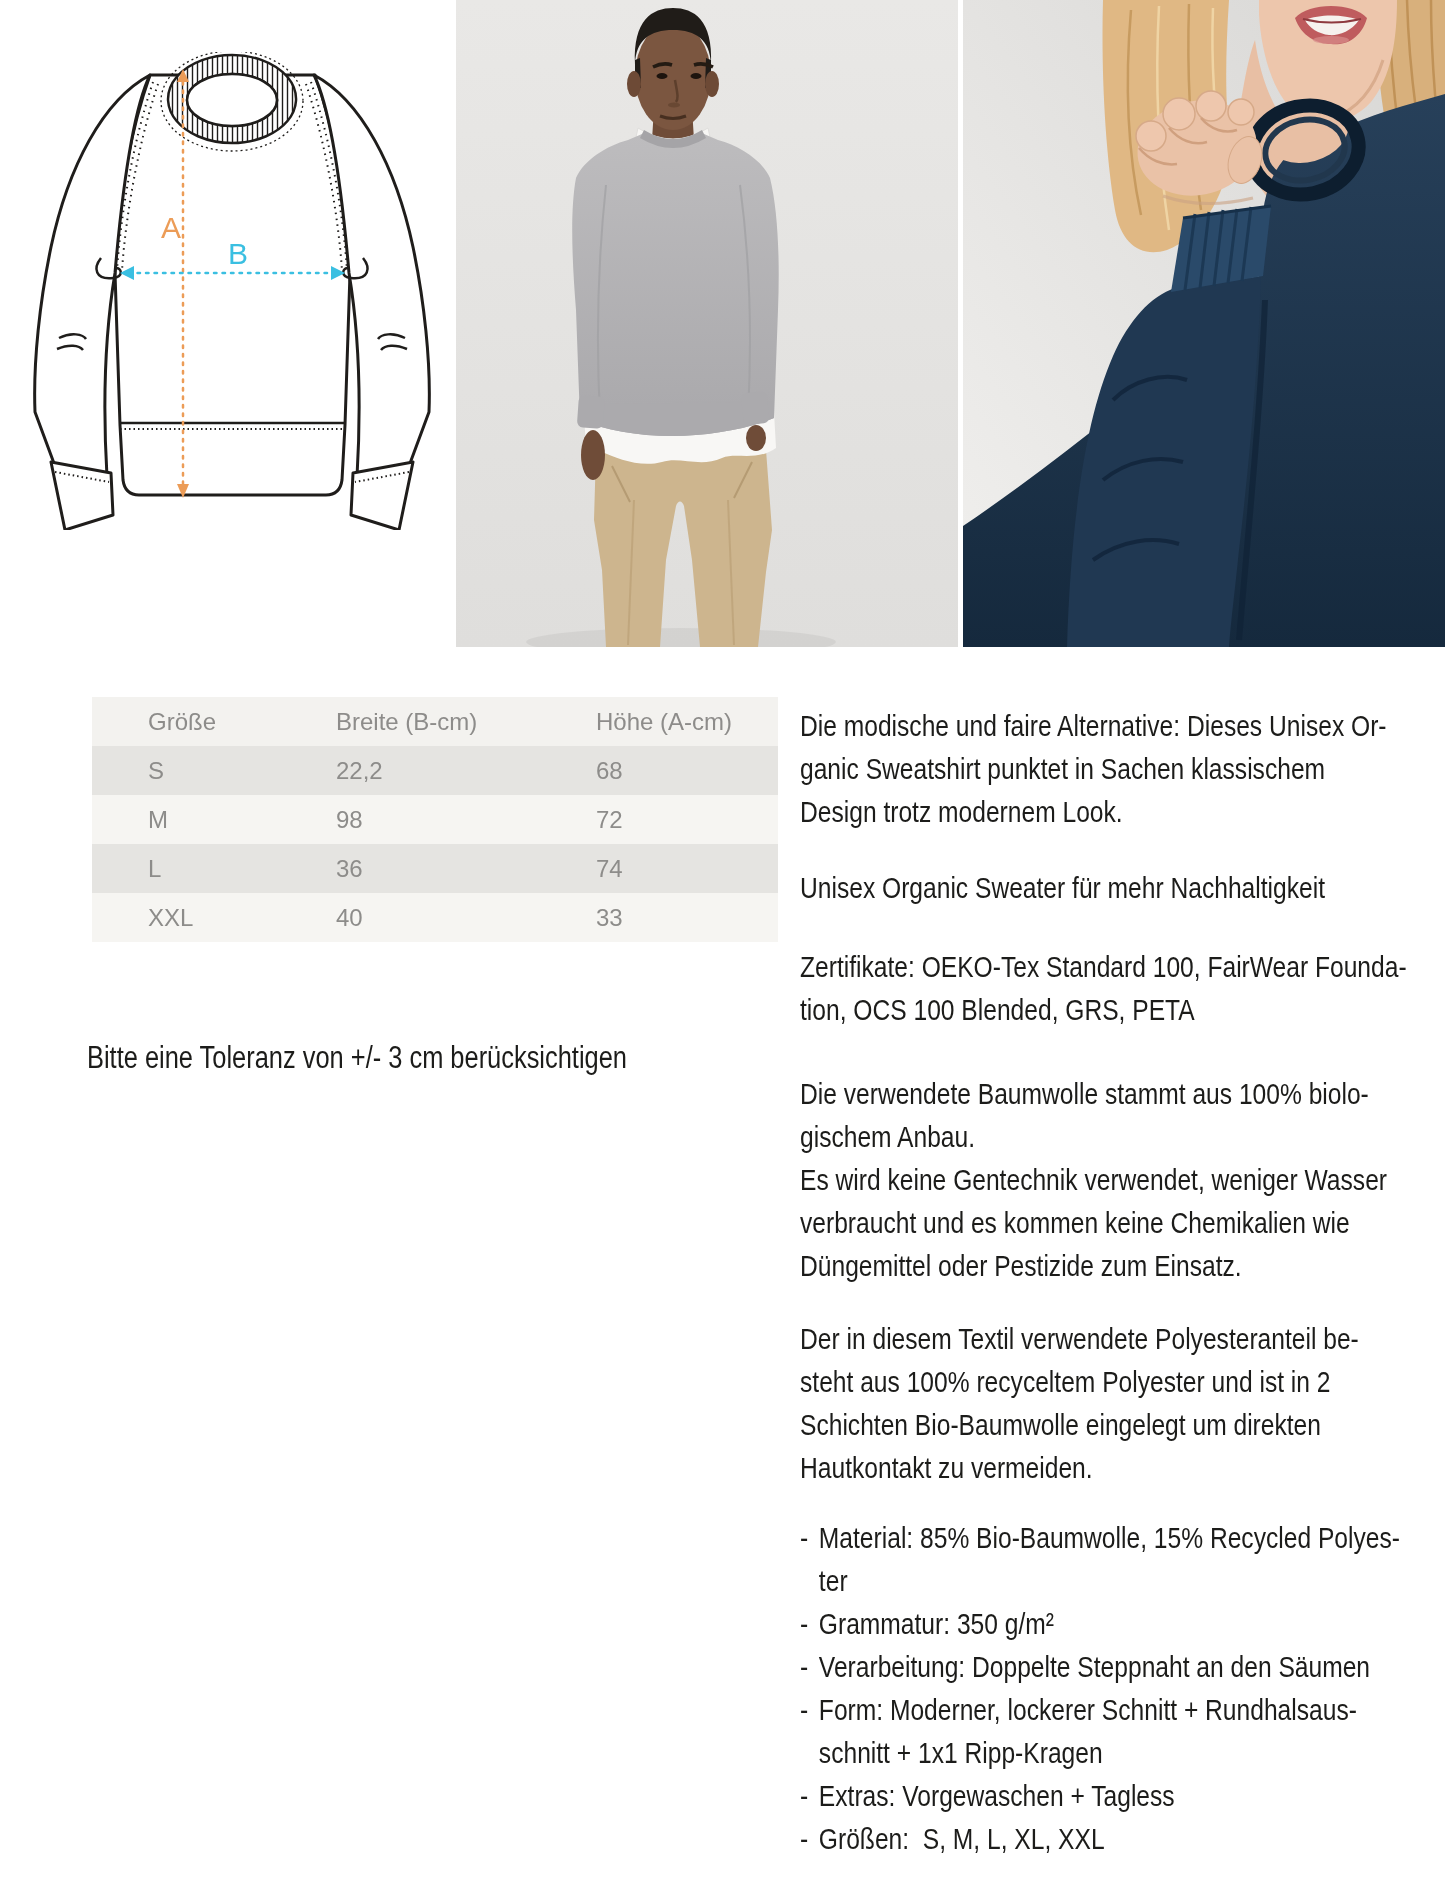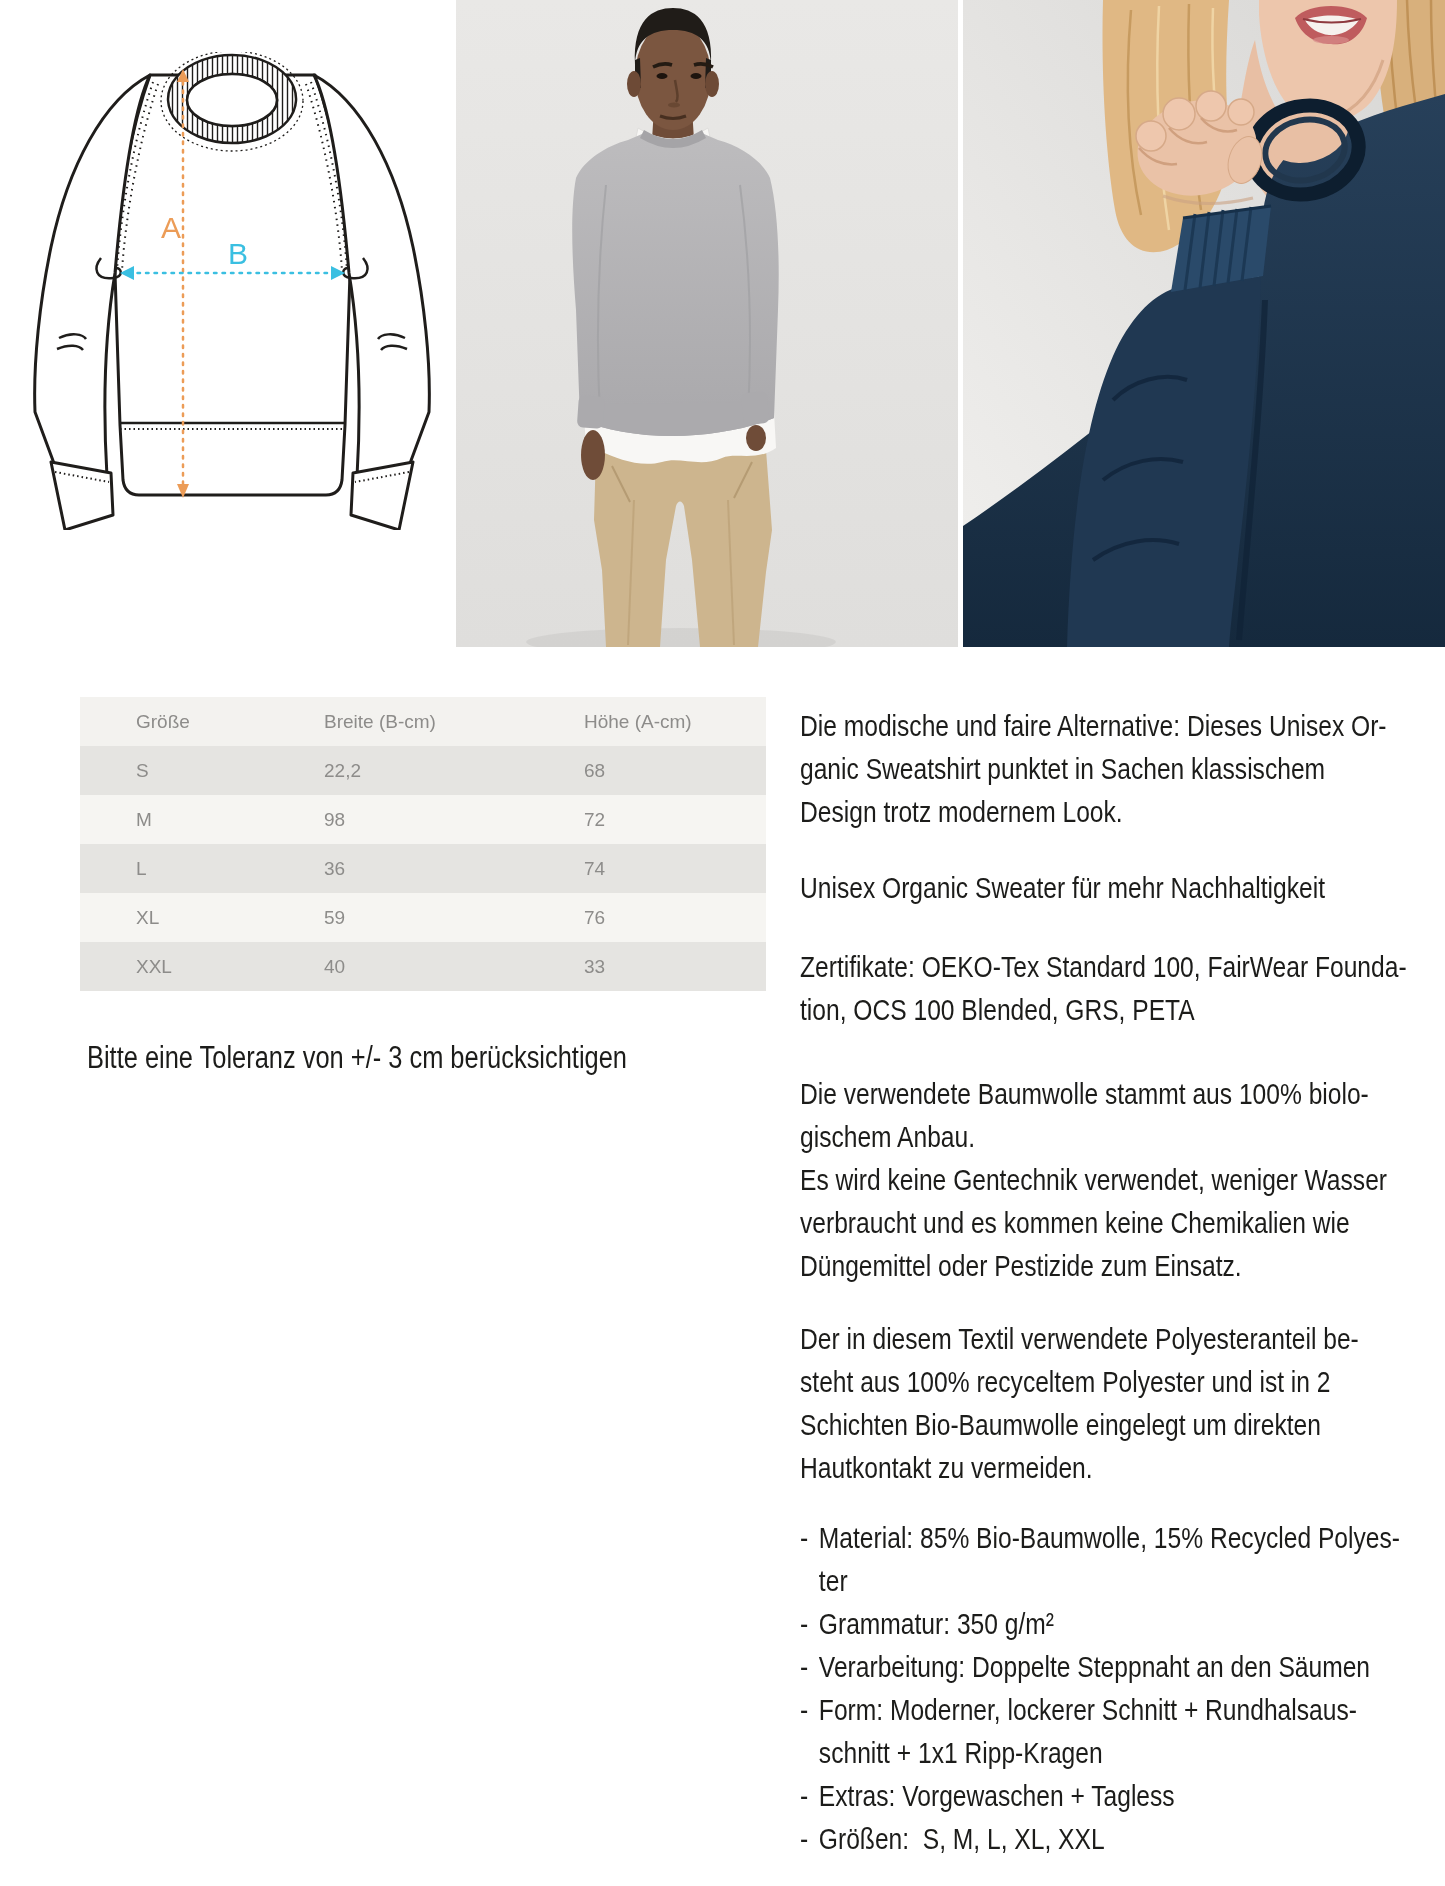--- a/index.html
+++ b/index.html
@@ -9,23 +9,23 @@
     font-family:"Liberation Sans",sans-serif;color:#1d1d1b;
   }
   .abs{position:absolute;}
   
   .diagram-wrap{left:25px;top:52px;width:420px;height:478px;}
   
   .photo-man{left:456px;top:0;width:502px;height:647px;}
   .photo-woman{left:963px;top:0;width:482px;height:647px;}
   
   table.size-table{
-    position:absolute;left:80px;top:697px;width:686px;
+    position:absolute;left:92px;top:697px;width:686px;
     border-collapse:collapse;table-layout:fixed;
-    font-size:19px;color:#8d8c8a;
+    font-size:24px;color:#8d8c8a;
   }
   table.size-table th,table.size-table td{
     font-weight:normal;text-align:left;height:49px;padding:0 0 0 54px;
     overflow:hidden;white-space:nowrap;
   }
   table.size-table th:first-child,table.size-table td:first-child{padding-left:56px;}
   table.size-table thead tr{background:#f3f2ef;}
   table.size-table tbody tr:nth-child(odd){background:#e5e4e1;}
   table.size-table tbody tr:nth-child(even){background:#f6f5f2;}
   
@@ -255,25 +255,20 @@
       </tr>
       <tr>
         <td>M</td>
         <td>98</td>
         <td>72</td>
       </tr>
       <tr>
         <td>L</td>
         <td>36</td>
         <td>74</td>
-      </tr>
-      <tr>
-        <td>XL</td>
-        <td>59</td>
-        <td>76</td>
       </tr>
       <tr>
         <td>XXL</td>
         <td>40</td>
         <td>33</td>
       </tr>
     </tbody>
   </table>
 
   <div class="abs note cond">Bitte eine Toleranz von +/- 3 cm berücksichtigen</div>

